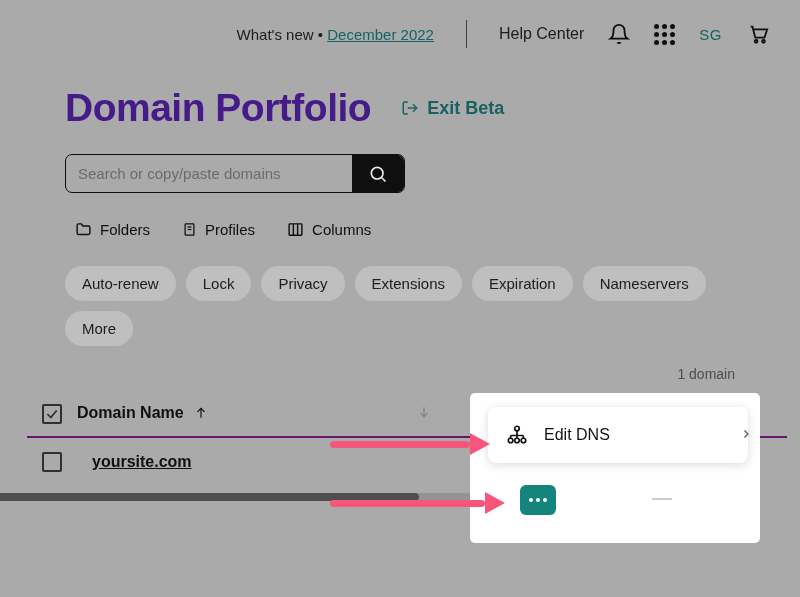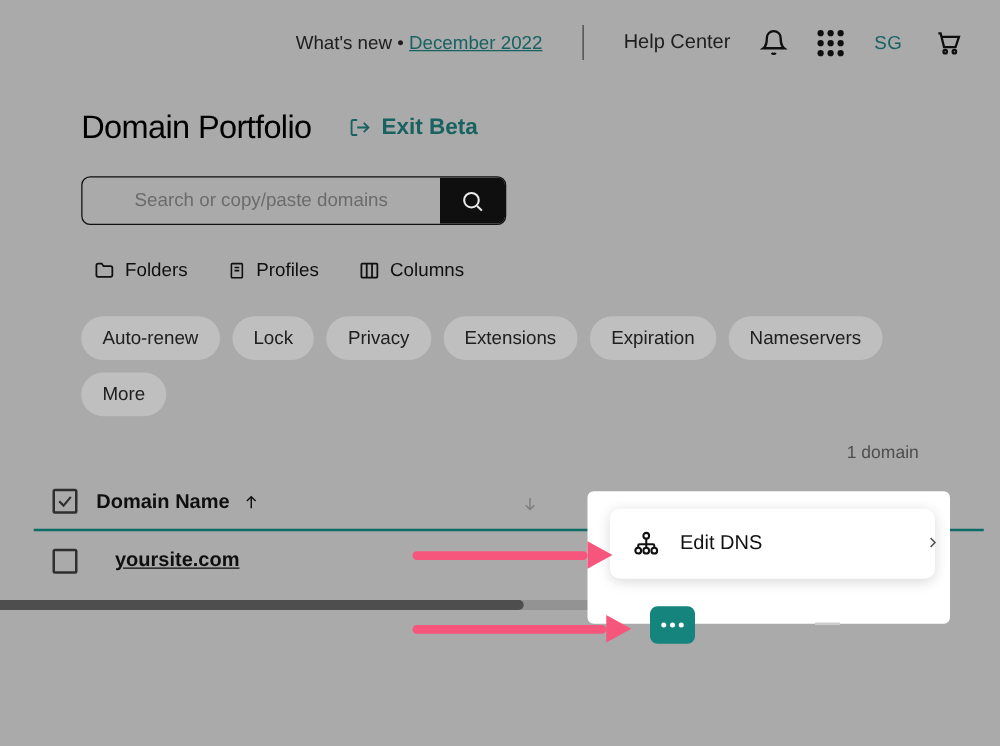--- a/index.html
+++ b/index.html
@@ -30,48 +30,48 @@
     .whats-new { color: #222; font-size: 15px; margin-right: 0; }
     .whats-new .link { color: #1b6b6b; text-decoration: underline; cursor: pointer; }
     .vdiv { width: 1px; height: 28px; background: #444; margin: 0 8px; }
     .help-center { font-size: 16px; color: #222; cursor: pointer; }
     .icon-btn { cursor: pointer; display: flex; align-items: center; justify-content: center; }
     .grid-icon { display: grid; grid-template-columns: repeat(3, 5px); grid-template-rows: repeat(3, 5px); gap: 3px; }
     .grid-icon span { width: 5px; height: 5px; background: #111; border-radius: 50%; }
     .sg { color: #1b6b6b; font-weight: 400; font-size: 15px; letter-spacing: 0.5px; cursor: pointer; }
     .content { padding: 10px 65px 0 65px; position: relative; z-index: 0; }
     .title-row { display: flex; align-items: center; gap: 30px; margin-top: 18px; }
-    .title { font-size: 26px; font-weight: 400; color: #000000; letter-spacing: -0.5px; }
+    .title { font-size: 39px; font-weight: 700; color: #4c1d95; letter-spacing: -0.5px; }
     .exit-beta { display: flex; align-items: center; gap: 8px; color: #1b6b6b; font-weight: 600; font-size: 18px; cursor: pointer; }
     .search-row { display: flex; margin-top: 24px; width: 340px; border: 1px solid #111; border-radius: 7px; overflow: hidden; }
-    .search-input { flex: 1; padding: 10px 12px; border: none; font-size: 15px; color: #666; background: transparent; outline: none; text-align: center; }
+    .search-input { flex: 1; padding: 10px 12px; border: none; font-size: 15px; color: #666; background: transparent; outline: none; }
     .search-btn { width: 52px; background: #111; display: flex; align-items: center; justify-content: center; cursor: pointer; }
     .toolbar { display: flex; gap: 32px; margin-top: 28px; padding-left: 10px; }
     .toolbar-item { display: flex; align-items: center; gap: 8px; color: #111; font-size: 15px; cursor: pointer; }
     .filters { display: flex; gap: 10px; margin-top: 28px; flex-wrap: wrap; }
     .filter-pill { background: #d0d0d0; border-radius: 22px; padding: 9px 17px; font-size: 15px; color: #222; cursor: pointer; }
     .count { margin-top: 20px; font-size: 14px; color: #555; padding-left: 2px; text-align: right; }
     .table { margin-top: 14px; width: 760px; margin-left: -38px; }
-    .thead { display: flex; align-items: flex-end; padding: 8px 0 12px 0; border-bottom: 2px solid #0f766e; position: relative; }
+    .thead { display: flex; align-items: flex-start; padding: 8px 0 12px 0; border-bottom: 2px solid #701a75; position: relative; }
     .th-check { width: 50px; display: flex; justify-content: center; }
     .checkbox { width: 20px; height: 20px; border: 2px solid #333; border-radius: 2px; display: flex; align-items: center; justify-content: center; cursor: pointer; }
     .th-name { display: flex; align-items: center; gap: 10px; font-weight: 700; font-size: 16px; color: #111; cursor: pointer; }
     .th-sorticons { position: absolute; left: 390px; display: flex; gap: 42px; }
     .trow { display: flex; align-items: center; padding: 14px 0; border-bottom: 1px solid transparent; position: relative; }
     .td-name { font-size: 16px; color: #111; font-weight: 600; text-decoration: underline; cursor: pointer; margin-left: 15px; }
     .scroll-track { height: 8px; background: #a0a0a0; border-radius: 4px; width: 700px; margin-top: 6px; position: relative; margin-left: -38px; }
     .scroll-thumb { height: 8px; background: #555; border-radius: 4px; width: 430px; }
     
     .highlight-zone {
       position: absolute;
       z-index: 10;
       left: 470px;
       top: 393px;
       width: 290px;
-      height: 106px;
+      height: 150px;
       background: #fff;
       border-radius: 5px;
     }
     .popup {
       position: absolute;
       left: 18px;
       top: 14px;
       width: 260px;
       background: #fff;
       border-radius: 8px;

